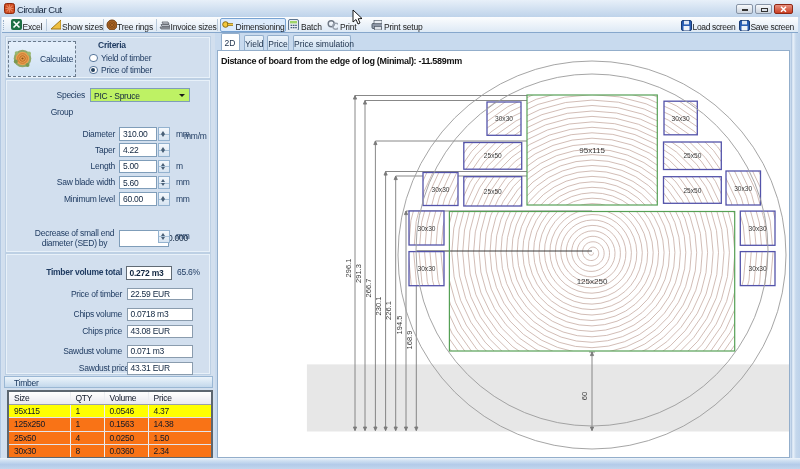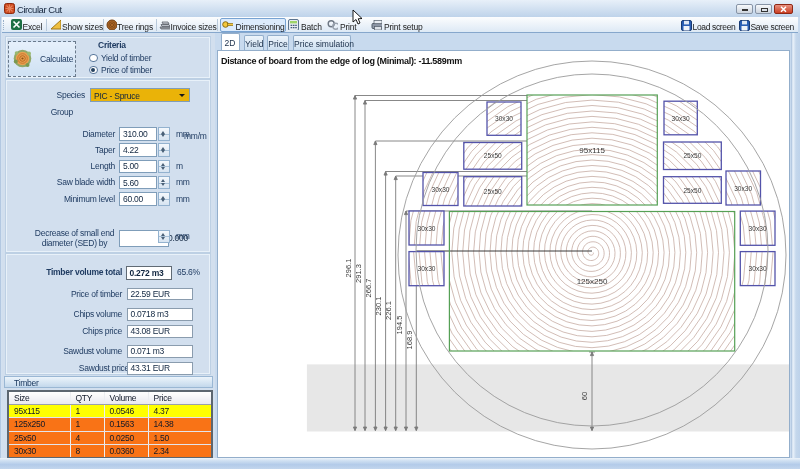--- a/index.html
+++ b/index.html
@@ -11,21 +11,21 @@
 .gb{position:absolute;border:1px solid #bdd0e4;box-shadow:inset 0 0 0 1px #e8f1f9;}
 .lbl{position:absolute;font-size:8.5px;letter-spacing:-0.25px;color:#203c62;white-space:nowrap;}
 .rlbl{position:absolute;font-size:8.5px;letter-spacing:-0.25px;color:#203c62;white-space:nowrap;text-align:right;}
 .rlbl2{position:absolute;font-size:8.5px;letter-spacing:-0.25px;color:#203c62;text-align:right;line-height:10px;}
 .inp{position:absolute;background:#fff;border:1px solid #7f9db9;font-size:8.5px;letter-spacing:-0.25px;color:#10253f;padding-left:3px;display:flex;align-items:center;white-space:nowrap;}
 .spin{position:absolute;width:12px;background:linear-gradient(#f4f8fc,#d7e4f1);border:1px solid #93b2cf;box-shadow:inset 0 0 0 0 #fff;}
 .spin b{position:absolute;left:0;right:0;top:50%;height:1px;background:#a8c0d6;}
 .spin:before{content:"";position:absolute;left:2.5px;top:2.5px;border-left:2.6px solid transparent;border-right:2.6px solid transparent;border-bottom:3px solid #4a6077;}
 .spin:after{content:"";position:absolute;left:2.5px;bottom:2.5px;border-left:2.6px solid transparent;border-right:2.6px solid transparent;border-top:3px solid #4a6077;}
 .ro{position:absolute;background:#fff;border:1px solid #8a9cae;font-size:8.5px;letter-spacing:-0.25px;color:#10253f;padding-left:3px;display:flex;align-items:center;white-space:nowrap;}
-.combo{position:absolute;background:#eab308;border:1px solid #7f9db9;font-size:8.5px;letter-spacing:-0.25px;color:#10253f;}
+.combo{position:absolute;background:#bef264;border:1px solid #7f9db9;font-size:8.5px;letter-spacing:-0.25px;color:#10253f;}
 .cba{position:absolute;right:4px;top:5px;border-left:3px solid transparent;border-right:3px solid transparent;border-top:3.5px solid #1a1a1a;}
 .radio{position:absolute;width:8.5px;height:8.5px;border-radius:50%;border:1px solid #58779c;background:#fff;}
 .radio.sel:before{content:"";position:absolute;left:1.3px;top:1.3px;width:4px;height:4px;border-radius:50%;background:#24405e;}
 #rp{left:217px;top:33px;width:575px;height:425px;}
 .tab{position:absolute;top:2px;height:15px;font-size:8.5px;white-space:nowrap;color:#20344e;background:linear-gradient(#eef5fb,#cddff0);border:1px solid #93aecb;border-bottom:none;border-radius:2px 2px 0 0;text-align:center;padding-top:3px;}
 .tab.act{top:0px;height:17px;background:#fff;padding-top:4px;}
 #canvas{left:0;top:17px;width:573px;height:408px;background:#fff;border:1px solid #93aecb;}
 #timbar{left:2px;top:343px;width:209px;height:12px;background:linear-gradient(#ecf4fb,#c3d8ec);border:1px solid #9ab7d4;font-size:8.5px;letter-spacing:-0.25px;color:#1c3a60;padding-left:9px;padding-top:1px;}
 table{border-collapse:collapse;}
 #ttab{position:absolute;left:5px;top:357px;width:206px;height:67px;border:2px solid #5c6670;background:#f97316;}

